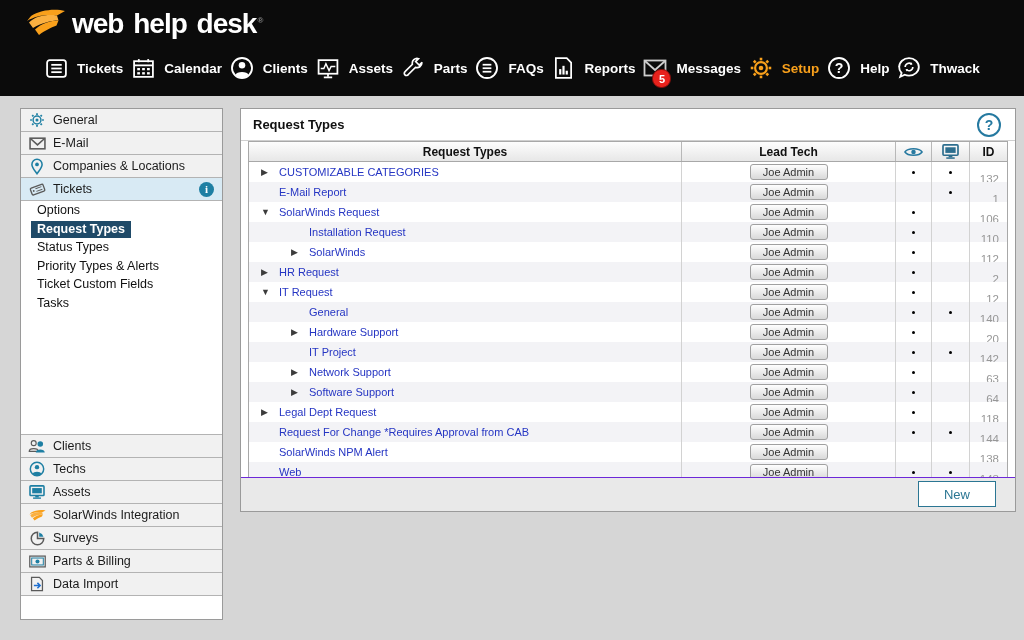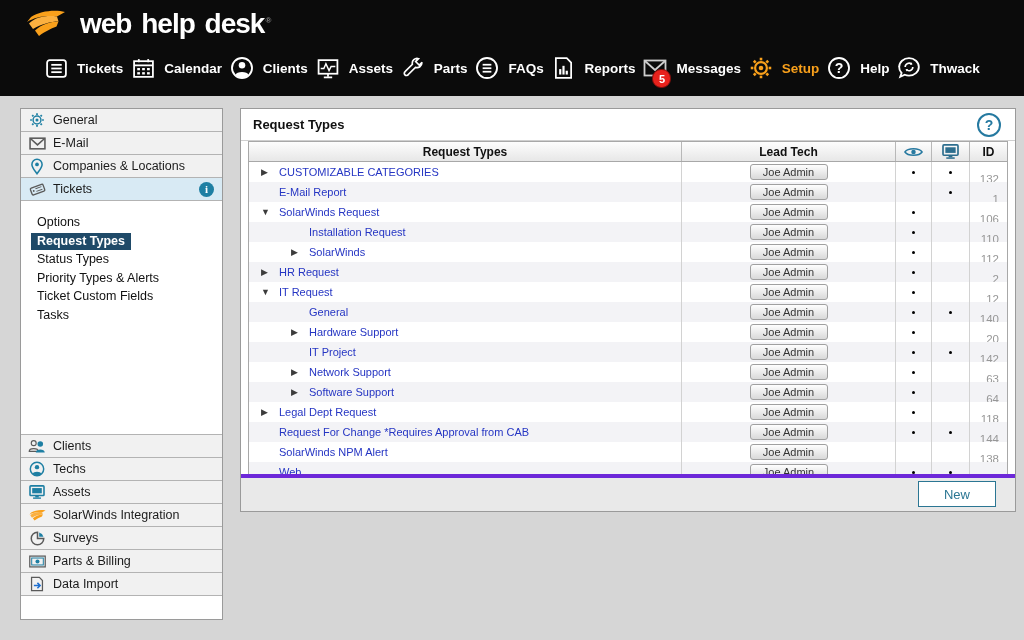--- a/index.html
+++ b/index.html
@@ -3,21 +3,21 @@
 <meta charset="utf-8">
 <style>
   html,body{margin:0;padding:0;}
   body{
     width:1024px;height:640px;position:relative;overflow:hidden;
     background:#d6d6d6;font-family:"Liberation Sans",sans-serif;
     -webkit-font-smoothing:antialiased;
   }
   
   .top-header{position:absolute;left:0;top:0;width:1024px;height:96px;background:#0b0b0b;}
-  .logo{position:absolute;left:26px;top:8px;display:flex;align-items:center;gap:14px;}
+  .logo{position:absolute;left:26px;top:8px;display:flex;gap:6px;}
   .logo-swoosh{width:40px;height:30px;}
   .logo-text{color:#fff;font-size:28px;font-weight:bold;letter-spacing:-1px;word-spacing:3px;}
   .logo-reg{color:#8a8a8a;font-size:8px;vertical-align:super;margin-left:1px;}
   .top-nav{position:absolute;left:0;top:46px;width:1024px;height:44px;display:flex;align-items:center;
     justify-content:space-between;padding:0 44px;box-sizing:border-box;}
   .nav-item{display:flex;align-items:center;gap:9px;cursor:pointer;}
   .nav-icon{position:relative;width:24px;height:24px;display:flex;align-items:center;justify-content:center;}
   .nav-icon svg{display:block;}
   .nav-label{color:#fff;font-size:13.5px;font-weight:bold;}
   .nav-item.active .nav-label{color:#f9a01b;}
@@ -27,21 +27,21 @@
   
   .sidebar{position:absolute;left:20px;top:108px;width:203px;height:512px;background:#fff;
     border:1px solid #9a9a9a;box-sizing:border-box;}
   .side-item{height:23px;display:flex;align-items:center;background:#f1f1f1;border-bottom:1px solid #b3b3b3;
     box-sizing:border-box;cursor:pointer;}
   .side-item .s-icon{width:32px;display:flex;justify-content:center;align-items:center;}
   .side-item .s-label{font-size:12.5px;color:#1b1b1b;}
   .side-item.selected{background:#d8eaf4;}
   .info-dot{margin-left:auto;margin-right:8px;width:15px;height:15px;border-radius:50%;background:#1e7fa3;
     color:#fff;font-size:11px;font-weight:bold;display:flex;align-items:center;justify-content:center;font-family:"Liberation Serif",serif;}
-  .submenu{background:#fff;height:234px;padding-top:12px;box-sizing:border-box;border-bottom:1px solid #b3b3b3;}
+  .submenu{background:#fff;height:234px;padding-top:0;box-sizing:border-box;border-bottom:1px solid #b3b3b3;}
   .sub-item{height:18.5px;line-height:18.5px;padding-left:16px;font-size:12.5px;color:#111;cursor:pointer;}
   .sub-item .sel-box{background:#1f4a68;color:#fff;font-weight:bold;padding:1px 6px 2px 6px;margin-left:-6px;}
   
   .panel{position:absolute;left:240px;top:108px;width:776px;height:404px;background:#fff;
     border:1px solid #9a9a9a;box-sizing:border-box;}
   .panel-titlebar{height:31px;display:flex;align-items:center;border-bottom:1px solid #cfcfcf;}
   .panel-title{margin-left:12px;font-size:13px;font-weight:bold;color:#111;}
   .help-circle{margin-left:auto;margin-right:14px;width:20px;height:20px;border-radius:50%;
     border:2px solid #2579a0;color:#2579a0;font-weight:bold;font-size:14px;display:flex;align-items:center;
     justify-content:center;cursor:pointer;background:#fff;}
@@ -58,21 +58,21 @@
   .c-name{white-space:nowrap;}
   .arrow{display:inline-block;width:18px;font-size:9px;color:#3c3c3c;text-align:left;flex:none;cursor:pointer;}
   .arrow.lvl0{margin-left:12px;} .arrow.lvl1{margin-left:42px;}
   .row-label{font-size:11px;color:#2535c3;cursor:pointer;}
   .c-lead{justify-content:center;}
   .lead-btn{width:78px;height:16px;font-size:11px;color:#333;background:linear-gradient(#fefefe,#d9d9d9);
     border:1px solid #a0a0a0;border-radius:3px;cursor:pointer;font-family:"Liberation Sans",sans-serif;padding:0;}
   .c-dot{justify-content:center;}
   .dot{width:3px;height:3px;border-radius:50%;background:#000;}
   .c-id{justify-content:flex-end;padding-right:8px;font-size:11.5px;color:#979797;margin-top:13px;}
-  .panel-footer{position:absolute;left:0;right:0;bottom:0;height:33px;background:#e9e9e9;border-top:4px solid #6d28d9;}
+  .panel-footer{position:absolute;left:0;right:0;bottom:0;height:33px;background:#e9e9e9;border-top:1px solid #6d28d9;}
   .new-btn{position:absolute;right:19px;top:3px;width:78px;height:26px;background:#fff;border:1px solid #2b7693;
     color:#2b7693;font-size:13px;cursor:pointer;font-family:"Liberation Sans",sans-serif;}
 </style>
 </head>
 <body>
 
 <div class="top-header">
   <div class="logo">
     <svg class="logo-swoosh" viewBox="0 0 40 30">
       <path d="M1 13 C9 8 21 6 31 7.5 L39 3 C29 0.5 14 2 5 8 Z" fill="#f9a01b"></path>

